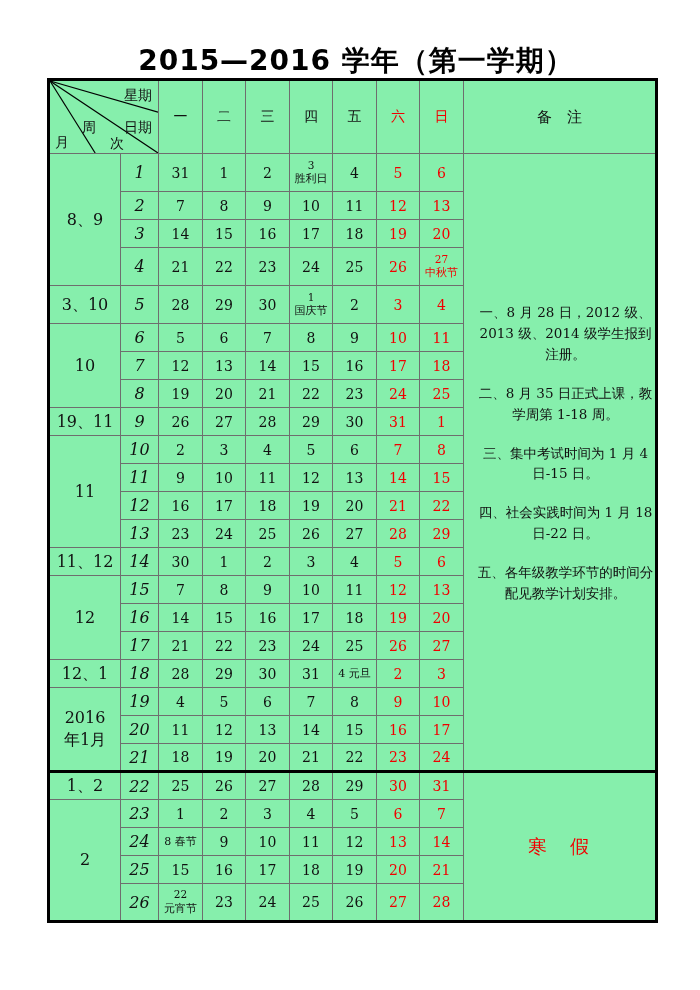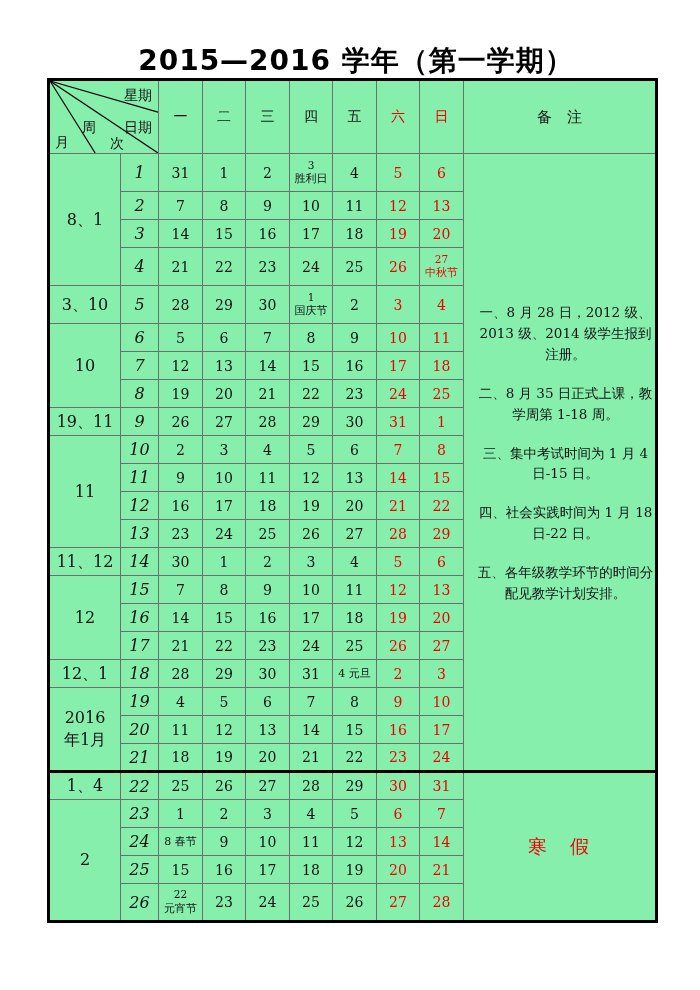--- a/index.html
+++ b/index.html
@@ -75,21 +75,21 @@
           <th class="day-head">三</th>
           <th class="day-head">四</th>
           <th class="day-head">五</th>
           <th class="day-head red">六</th>
           <th class="day-head red">日</th>
           <th id="remarks-head" class="remarks-head">备　注</th>
       </tr>
     </thead>
     <tbody id="cal-body">
         <tr style="height: 38px;">
-          <td class="month-cell" rowspan="4">8、1</td>
+          <td class="month-cell" rowspan="4">8、9</td>
           <td class="week-cell">1</td>
           <td class="date-cell">31</td>
           <td class="date-cell">1</td>
           <td class="date-cell">2</td>
           <td class="date-cell">
             <span class="stack-num">3</span>
             <span class="stack-fest">胜利日</span>
           </td>
           <td class="date-cell">4</td>
           <td class="date-cell red">5</td>
@@ -311,21 +311,21 @@
           <td class="week-cell">21</td>
           <td class="date-cell">18</td>
           <td class="date-cell">19</td>
           <td class="date-cell">20</td>
           <td class="date-cell">21</td>
           <td class="date-cell">22</td>
           <td class="date-cell red">23</td>
           <td class="date-cell red">24</td>
         </tr>
         <tr class="sep" style="height: 28px;">
-          <td class="month-cell" rowspan="1">1、4</td>
+          <td class="month-cell" rowspan="1">1、2</td>
           <td class="week-cell">22</td>
           <td class="date-cell">25</td>
           <td class="date-cell">26</td>
           <td class="date-cell">27</td>
           <td class="date-cell">28</td>
           <td class="date-cell">29</td>
           <td class="date-cell red">30</td>
           <td class="date-cell red">31</td>
           <td class="vacation-cell red" rowspan="5">寒　假</td>
         </tr>

